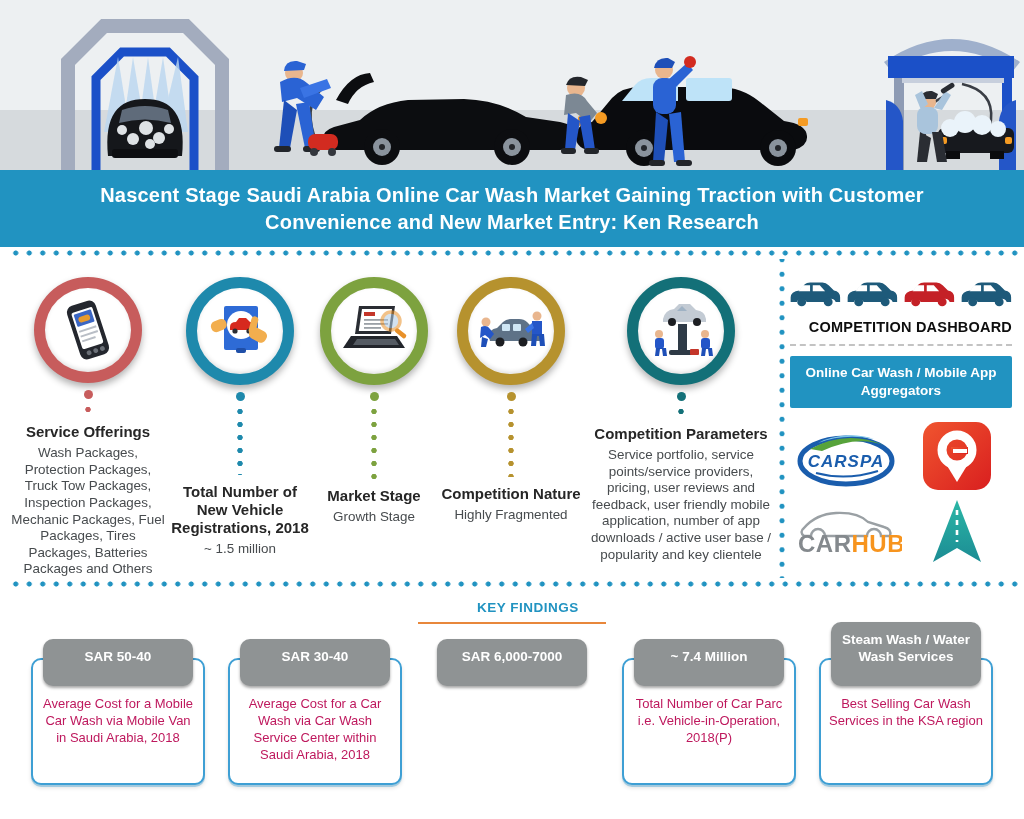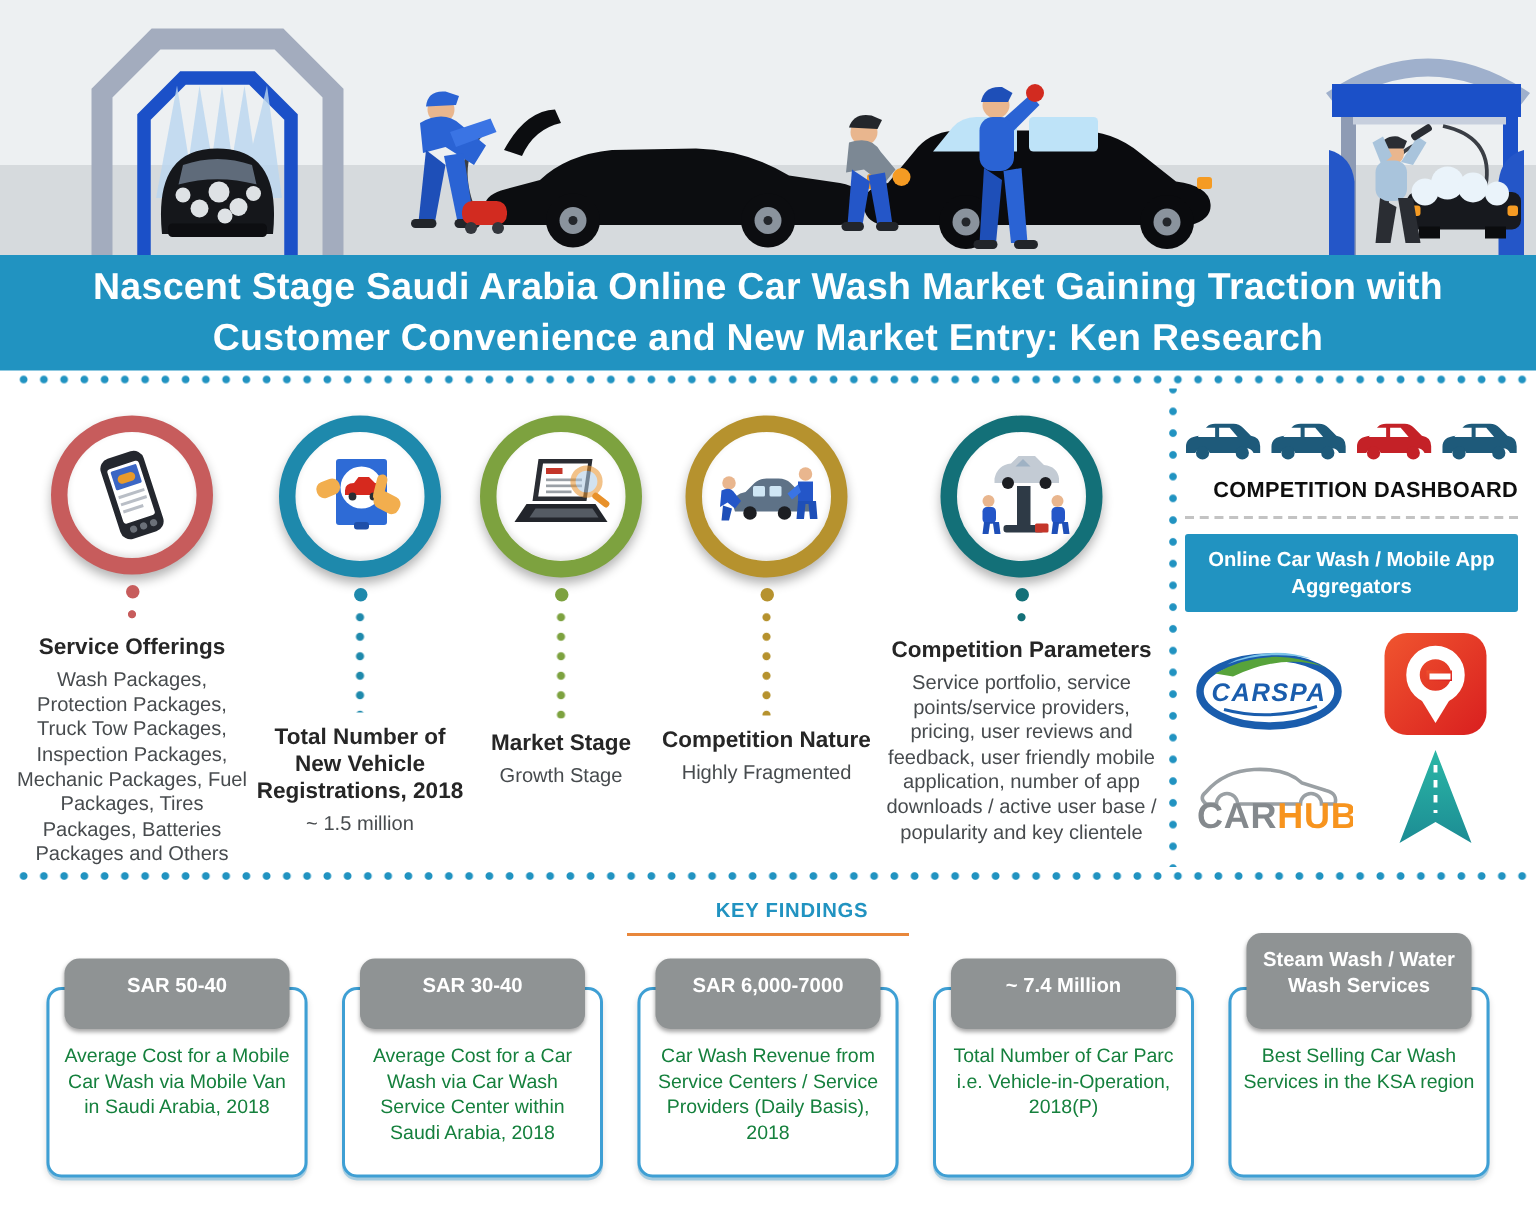--- a/index.html
+++ b/index.html
@@ -5,21 +5,21 @@
   * { margin:0; padding:0; box-sizing:border-box; }
   html,body { background:#fff; }
   body { font-family:"Liberation Sans", sans-serif; width:1024px; }
   .page { width:1024px; height:819px; background:#fff; overflow:hidden; position:relative; }
 
   
   .hero { width:1024px; height:170px; display:block; }
 
   
   .banner { height:77px; background:var(--accent,#2193C1); display:flex; align-items:center; justify-content:center; }
-  .banner h1 { color:#fff; font-size:25px; font-weight:800; text-align:center; line-height:1.33; max-width:950px; letter-spacing:.2px; }
+  .banner h1 { color:#fff; font-size:20px; font-weight:800; text-align:center; line-height:1.33; max-width:950px; letter-spacing:.2px; }
 
   
   .dotted-sep { height:12px; margin:0 6px;
     background-image:radial-gradient(circle, var(--accent,#2193C1) 2.2px, transparent 2.9px);
     background-size:13.5px 12px; background-repeat:repeat-x; background-position:3px center; }
   .vdotted { width:12px; align-self:stretch;
     background-image:radial-gradient(circle, var(--accent,#2193C1) 2.2px, transparent 2.9px);
     background-size:12px 14.5px; background-repeat:repeat-y; background-position:center 8px; }
 
   
@@ -55,21 +55,21 @@
   .kf-title { display:inline-block; color:var(--accent,#2193C1); font-weight:800; font-size:13.5px; letter-spacing:.5px;padding-left:32px; }
   .kf-underline { width:188px; border-bottom:2px solid var(--orange,#E8873B); margin:6px auto 0; }
   .kf-cards { display:flex; gap:23px; padding:0 31px; margin-top:8px; }
   .card { flex:1; display:flex; flex-direction:column; }
   .card-tab-zone { height:54px; display:flex; align-items:flex-end; justify-content:center;
     position:relative; z-index:2; margin-bottom:-28px; }
   .card-tab { background:var(--grey,#8F9394); color:#fff; font-weight:700; font-size:13.5px; text-align:center;
     border-radius:10px; padding:9px 8px 20px; width:86%; line-height:1.3;
     box-shadow:0 2px 3px rgba(0,0,0,.35); }
   .card-body { border:2px solid var(--cardborder,#3E9FD4); border-radius:10px; background:#fff;
-    height:127px; padding:36px 6px 22px; font-size:13px; line-height:1.3; color:#15803d; text-align:center;
+    height:127px; padding:36px 6px 22px; font-size:13px; line-height:1.3; color:#be185d; text-align:center;
     position:relative; z-index:1; box-shadow:0 2px 0 rgba(62,159,212,.4), 0 3px 4px rgba(0,0,0,.12); }
   svg text { font-family:"Liberation Sans", sans-serif; }
 </style>
 </head>
 <body>
 
 <div class="page" style="--accent: #2193C1; --orange: #E8873B; --grey: #8F9394; --cardborder: #3E9FD4;">
 
   <svg class="hero" viewBox="0 0 1024 170">
     <rect width="1024" height="170" fill="#EDF0F2"></rect>
@@ -406,21 +406,20 @@
       <div class="card">
         <div class="card-tab-zone">
             <div class="card-tab">SAR 30-40</div>
           </div>
         <div class="card-body">Average Cost for a Car Wash via Car Wash Service Center within Saudi Arabia, 2018</div>
       </div>
       <div class="card">
         <div class="card-tab-zone">
             <div class="card-tab">SAR 6,000-7000</div>
           </div>
-        <div class="card-body">Car Wash Revenue from Service Centers / Service Providers (Daily Basis), 2018</div>
       </div>
       <div class="card">
         <div class="card-tab-zone">
             <div class="card-tab">~ 7.4 Million</div>
           </div>
         <div class="card-body">Total Number of Car Parc i.e. Vehicle-in-Operation, 2018(P)</div>
       </div>
       <div class="card">
         <div class="card-tab-zone">
             <div class="card-tab">Steam Wash / Water Wash Services</div>

